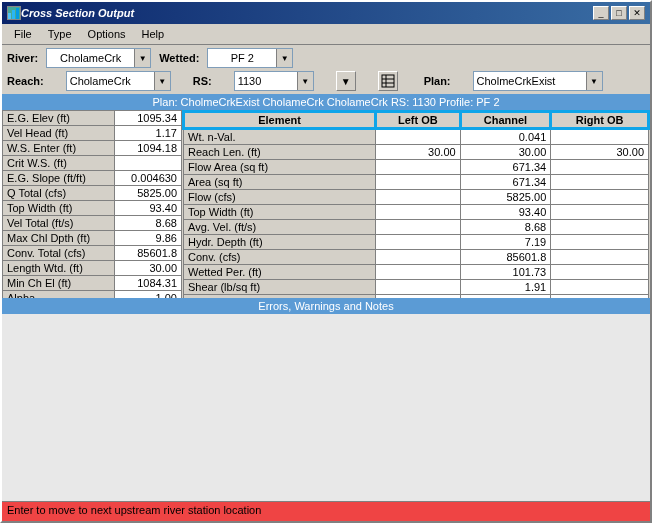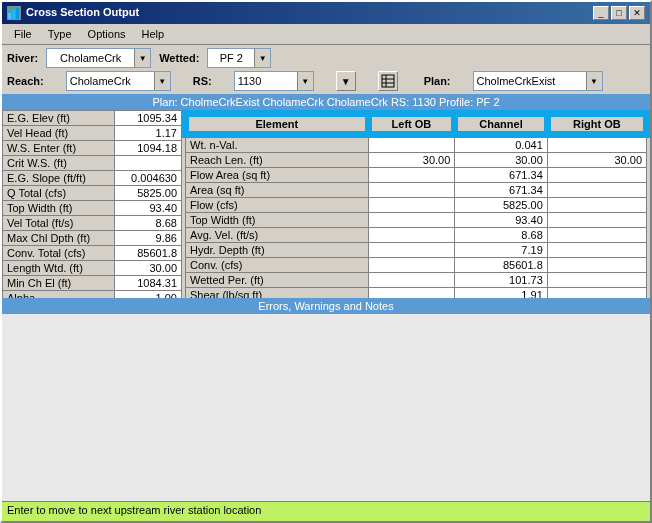--- a/index.html
+++ b/index.html
@@ -26,24 +26,24 @@
       color: white;
       padding: 3px 5px;
       display: flex;
       align-items: center;
       justify-content: space-between;
       height: 22px;
       flex-shrink: 0;
     }
     .title-bar-left {
       display: flex;
-      align-items: flex-start;
-      gap: 5px;
+      align-items: center;
       font-size: 11px;
       font-weight: bold;
+      font-style: italic;
     }
     .title-icon {
       width: 14px;
       height: 14px;
       background: #4a9;
       border: 1px solid #888;
       display: flex;
       align-items: center;
       justify-content: center;
       font-size: 8px;
@@ -144,21 +144,21 @@
     .left-table table { width: 180px; }
     td, th {
       border: 1px solid #808080;
       padding: 1px 4px;
       white-space: nowrap;
     }
     .col-header {
       background: #d4d0c8;
       font-weight: bold;
       text-align: center;
-      border: 7px solid #0ea5e9;
+      border: 3px solid #0ea5e9;
       margin-left: 16px;
     }
     .left-col { background: #d4d0c8; border-radius: 7px; }
     .val-col { text-align: right; background: white; }
     .right-header-row th {
       background: #d4d0c8;
       font-weight: bold;
       text-align: center;
     }
     .element-col { background: #d4d0c8; }
@@ -170,21 +170,21 @@
       font-size: 11px;
       padding: 2px 0;
       flex-shrink: 0;
     }
     .chart-area {
       flex: 1;
       background: #e8e8e8;
       min-height: 60px;
     }
     .status-bar {
-      background: #bef264;
+      background: #ef4444;
       border-top: 1px solid #808080;
       padding: 2px 5px;
       font-size: 11px;
       flex-shrink: 0;
       height: 20px;
     }
     .combo-inner {
       display: flex;
       width: 100%;
       align-items: center;
@@ -240,21 +240,21 @@
     <span class="menu-item">Help</span>
   </div>
 
   <div class="toolbar">
     <span class="label-text">River:</span>
     <div class="combo-inner" style="width:105px">
       <span class="combo-text">CholameCrk</span>
       <div class="combo-btn">▼</div>
     </div>
     <span class="label-text">Wetted:</span>
-    <div class="combo-inner" style="width:64px">
+    <div class="combo-inner" style="width:86px">
       <span class="combo-text">PF 2</span>
       <div class="combo-btn">▼</div>
     </div>
   </div>
 
   <div class="toolbar-row2">
     <span class="label-text">Reach:</span>
     <div class="combo-inner" style="width:105px">
       <span class="combo-text">CholameCrk</span>
       <div class="combo-btn">▼</div>

